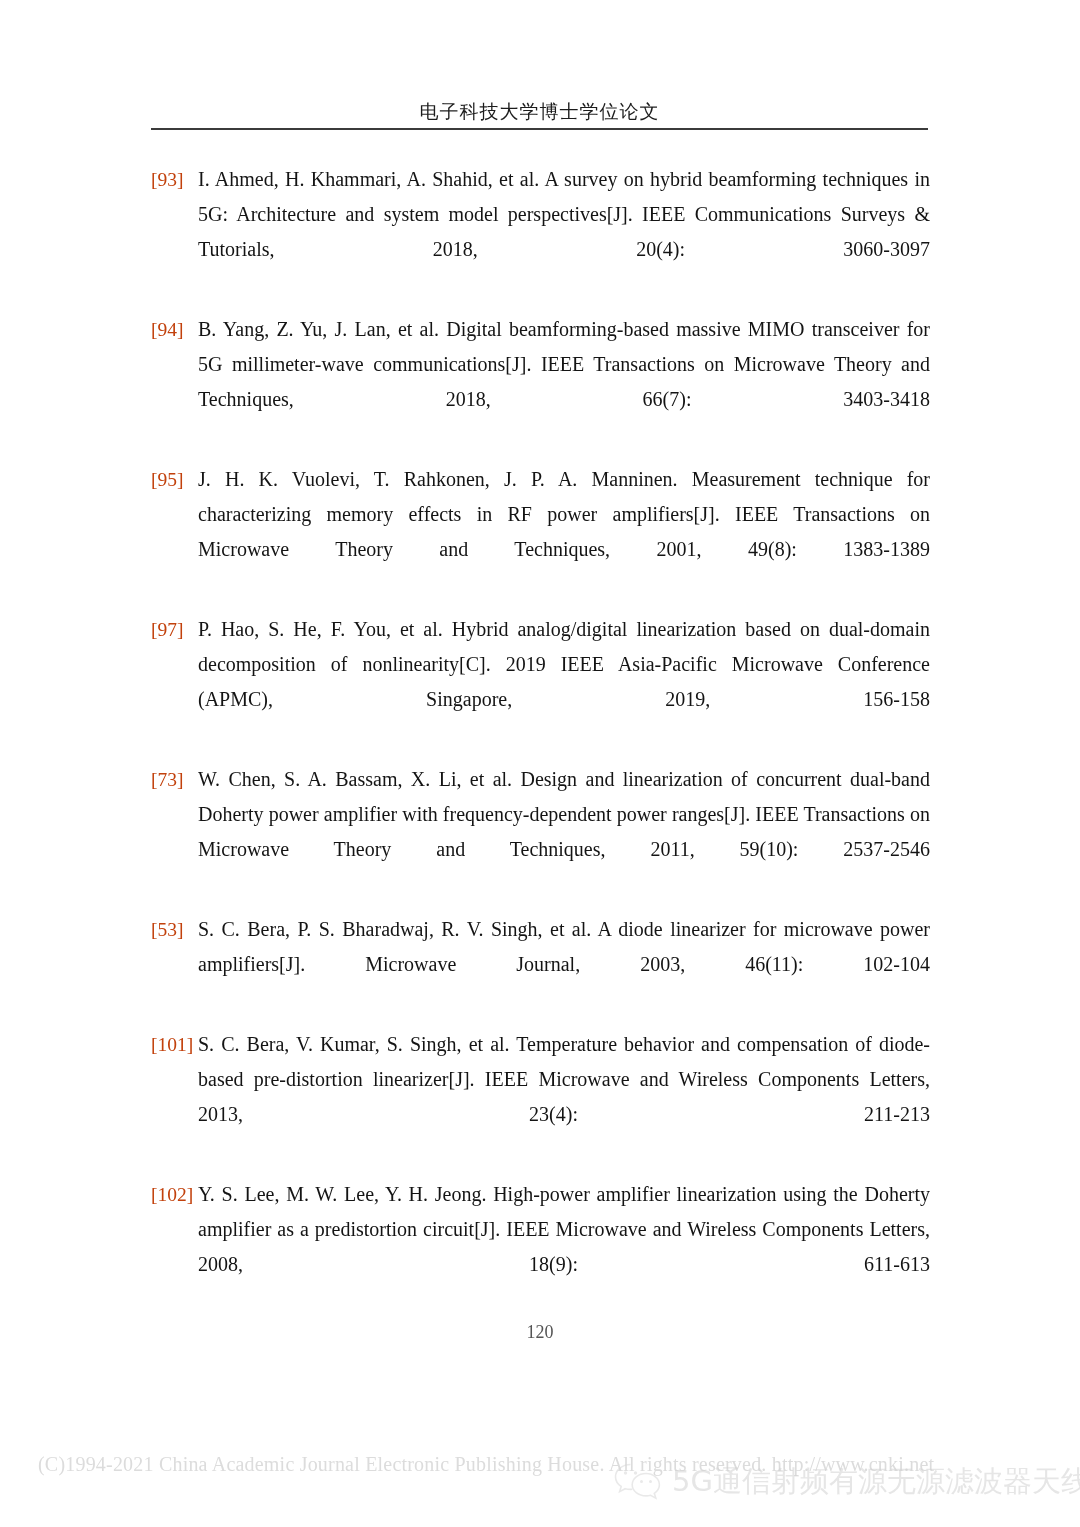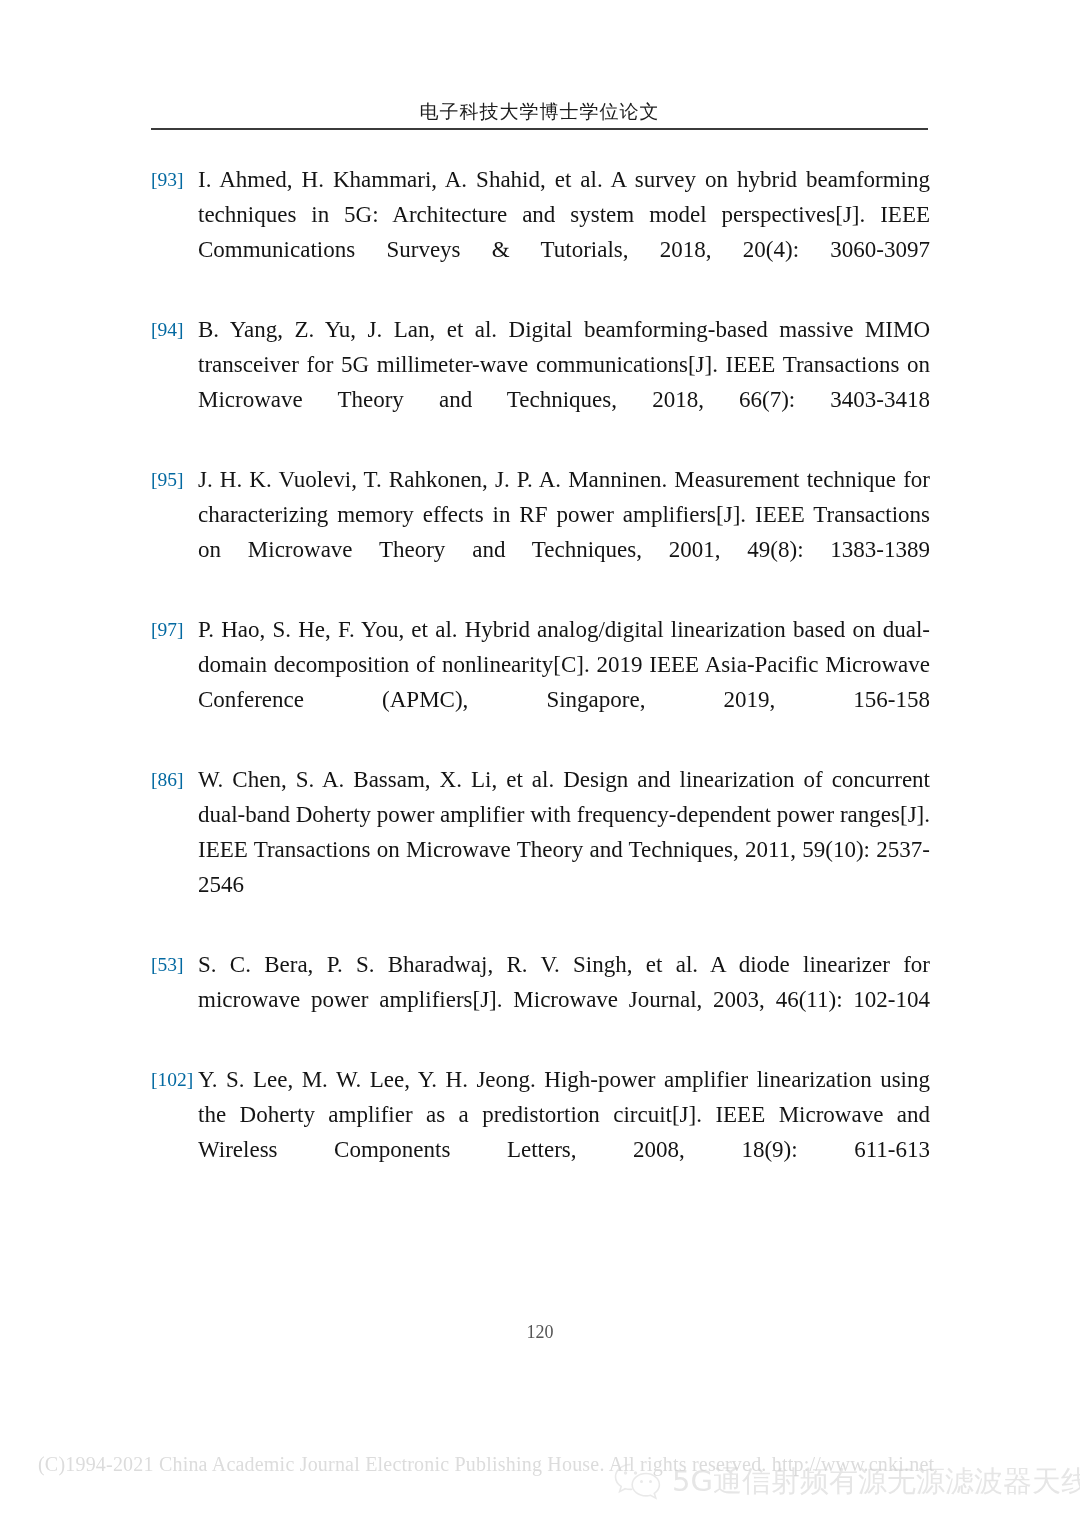--- a/index.html
+++ b/index.html
@@ -53,25 +53,25 @@
     padding-left: 47px;
     margin-bottom: 10px;
   }
   .ref-label {
     position: absolute;
     left: 0;
     top: 0;
     width: 47px;
     font-size: 19.5px;
     line-height: 35px;
-    color: #0369a1;
+    color: #c2410c;
     white-space: nowrap;
   }
   .ref-text {
-    font-size: 23px;
+    font-size: 20px;
     line-height: 35px;
     color: #141414;
     text-align: justify;
     text-justify: inter-word;
     hyphens: none;
   }
   
   .ref-text::after {
     content: "";
     display: inline-block;
@@ -154,30 +154,34 @@
       <div class="ref-text">J. H. K. Vuolevi, T. Rahkonen, J. P. A. Manninen. Measurement technique for characterizing memory effects in RF power amplifiers[J]. IEEE Transactions on Microwave Theory and Techniques, 2001, 49(8): 1383-1389</div>
     </div>
 
 
     <div class="ref">
       <span class="ref-label">[97]</span>
       <div class="ref-text">P. Hao, S. He, F. You, et al. Hybrid analog/digital linearization based on dual-domain decomposition of nonlinearity[C]. 2019 IEEE Asia-Pacific Microwave Conference (APMC), Singapore, 2019, 156-158</div>
     </div>
 
     <div class="ref">
-      <span class="ref-label">[86]</span>
+      <span class="ref-label">[73]</span>
       <div class="ref-text">W. Chen, S. A. Bassam, X. Li, et al. Design and linearization of concurrent dual-band Doherty power amplifier with frequency-dependent power ranges[J]. IEEE Transactions on Microwave Theory and Techniques, 2011, 59(10): 2537-2546</div>
     </div>
 
     <div class="ref">
       <span class="ref-label">[53]</span>
       <div class="ref-text">S. C. Bera, P. S. Bharadwaj, R. V. Singh, et al. A diode linearizer for microwave power amplifiers[J]. Microwave Journal, 2003, 46(11): 102-104</div>
     </div>
 
 
+    <div class="ref">
+      <span class="ref-label">[101]</span>
+      <div class="ref-text">S. C. Bera, V. Kumar, S. Singh, et al. Temperature behavior and compensation of diode-based pre-distortion linearizer[J]. IEEE Microwave and Wireless Components Letters, 2013, 23(4): 211-213</div>
+    </div>
 
     <div class="ref">
       <span class="ref-label">[102]</span>
       <div class="ref-text">Y. S. Lee, M. W. Lee, Y. H. Jeong. High-power amplifier linearization using the Doherty amplifier as a predistortion circuit[J]. IEEE Microwave and Wireless Components Letters, 2008, 18(9): 611-613</div>
     </div>
 
   </div>
 
   <div class="folio">120</div>
 

